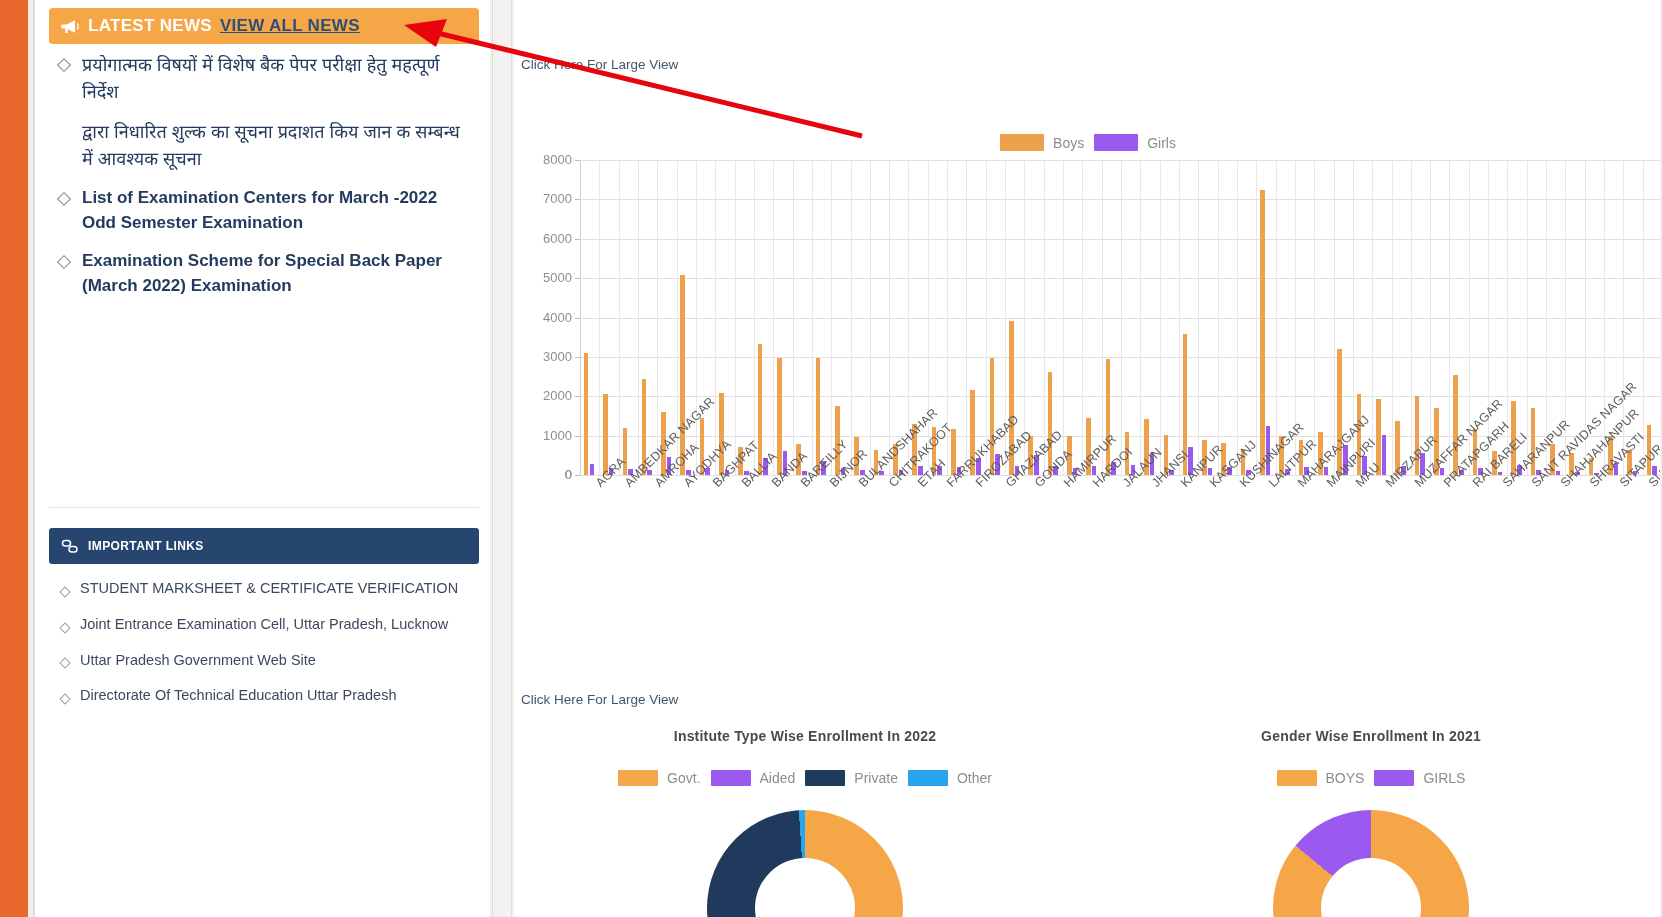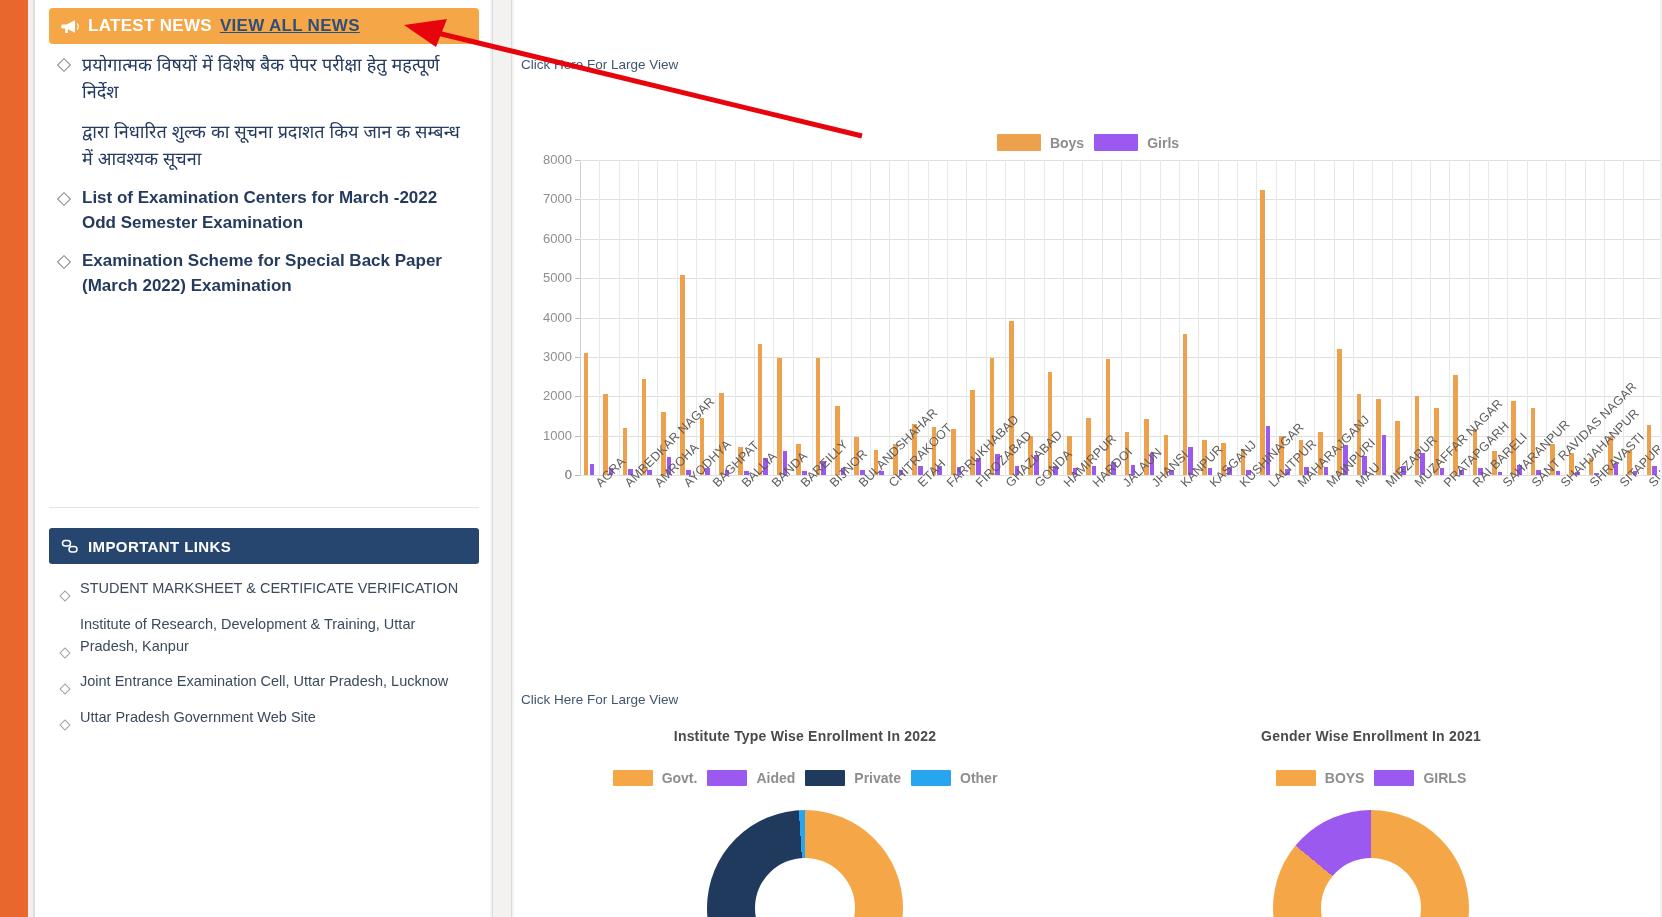--- a/index.html
+++ b/index.html
@@ -81,26 +81,26 @@
   
   .panel-links {
     position: absolute; left: 14px; top: 528px;
     width: 430px;
   }
   .links-header {
     width: 430px; height: 36px;
     background: #27466f; border-radius: 3px;
     display: flex; align-items: center;
     padding-left: 12px;
-    color: #ffffff; font-size: 15px; font-weight: bold;
+    color: #ffffff; font-size: 12px; font-weight: bold;
     letter-spacing: .4px;
   }
   .chain { width: 19px; height: 15px; margin-right: 8px; flex: none; }
   .links-list { margin-top: 14px; }
-  .link-item { display: flex; align-items: flex-end; margin-bottom: 14px; }
+  .link-item { display: flex; align-items: center; margin-bottom: 14px; }
   .link-item .dia {
     width: 8px; height: 8px; margin: 6px 11px 0 12px;
     border: 1px solid #9aa2ac;
   }
   .link-text {
     font-size: 14.5px; line-height: 1.5; color: #3c4a5c;
     width: 390px; cursor: pointer;
   }
 
   
@@ -135,21 +135,21 @@
 
   .chart-title {
     position: absolute; text-align: center;
     font-size: 14px; font-weight: bold; color: #4a4a4a;
     letter-spacing: .2px;
   }
   .ct-main { left: 0; top: 96px; width: 1148px; }
 
   .legend {
     position: absolute; display: flex; align-items: flex-start;
-    justify-content: center; gap: 10px; font-weight: bold;
+    justify-content: center; gap: 10px;
   }
   .legend-main { left: 0; top: 134px; width: 1148px; }
   .legend-entry { display: flex; align-items: center; gap: 9px; }
   .swatch { width: 44px; height: 17px; border-radius: 1px; }
   .legend-label { font-size: 14px; color: #8d8d8d; }
 
   
   .plot {
     position: absolute; left: 66px; top: 160px;
     width: 1082px; height: 315px;
@@ -256,29 +256,29 @@
         </svg>
         <span>IMPORTANT LINKS</span>
       </div>
       <div class="links-list">
         <div class="link-item">
           <div class="dia"></div>
           <div class="link-text">STUDENT MARKSHEET &amp; CERTIFICATE VERIFICATION</div>
         </div>
         <div class="link-item">
           <div class="dia"></div>
-          <div class="link-text">Institute of Research, Development &amp; Training, Uttar Pradesh, Kanpur</div>
+          <div class="link-text">Joint Entrance Examination Cell, Uttar Pradesh, Lucknow</div>
         </div>
         <div class="link-item">
           <div class="dia"></div>
-          <div class="link-text">Joint Entrance Examination Cell, Uttar Pradesh, Lucknow</div>
+          <div class="link-text">Uttar Pradesh Government Web Site</div>
         </div>
         <div class="link-item">
           <div class="dia"></div>
-          <div class="link-text">Uttar Pradesh Government Web Site</div>
+          <div class="link-text">Directorate Of Technical Education Uttar Pradesh</div>
         </div>
       </div>
     </div>
   </div>
 
   <div class="col-gap"></div>
   <div class="col-gap-b1"></div>
   <div class="col-gap-b2"></div>
 
   <div class="right-col">

